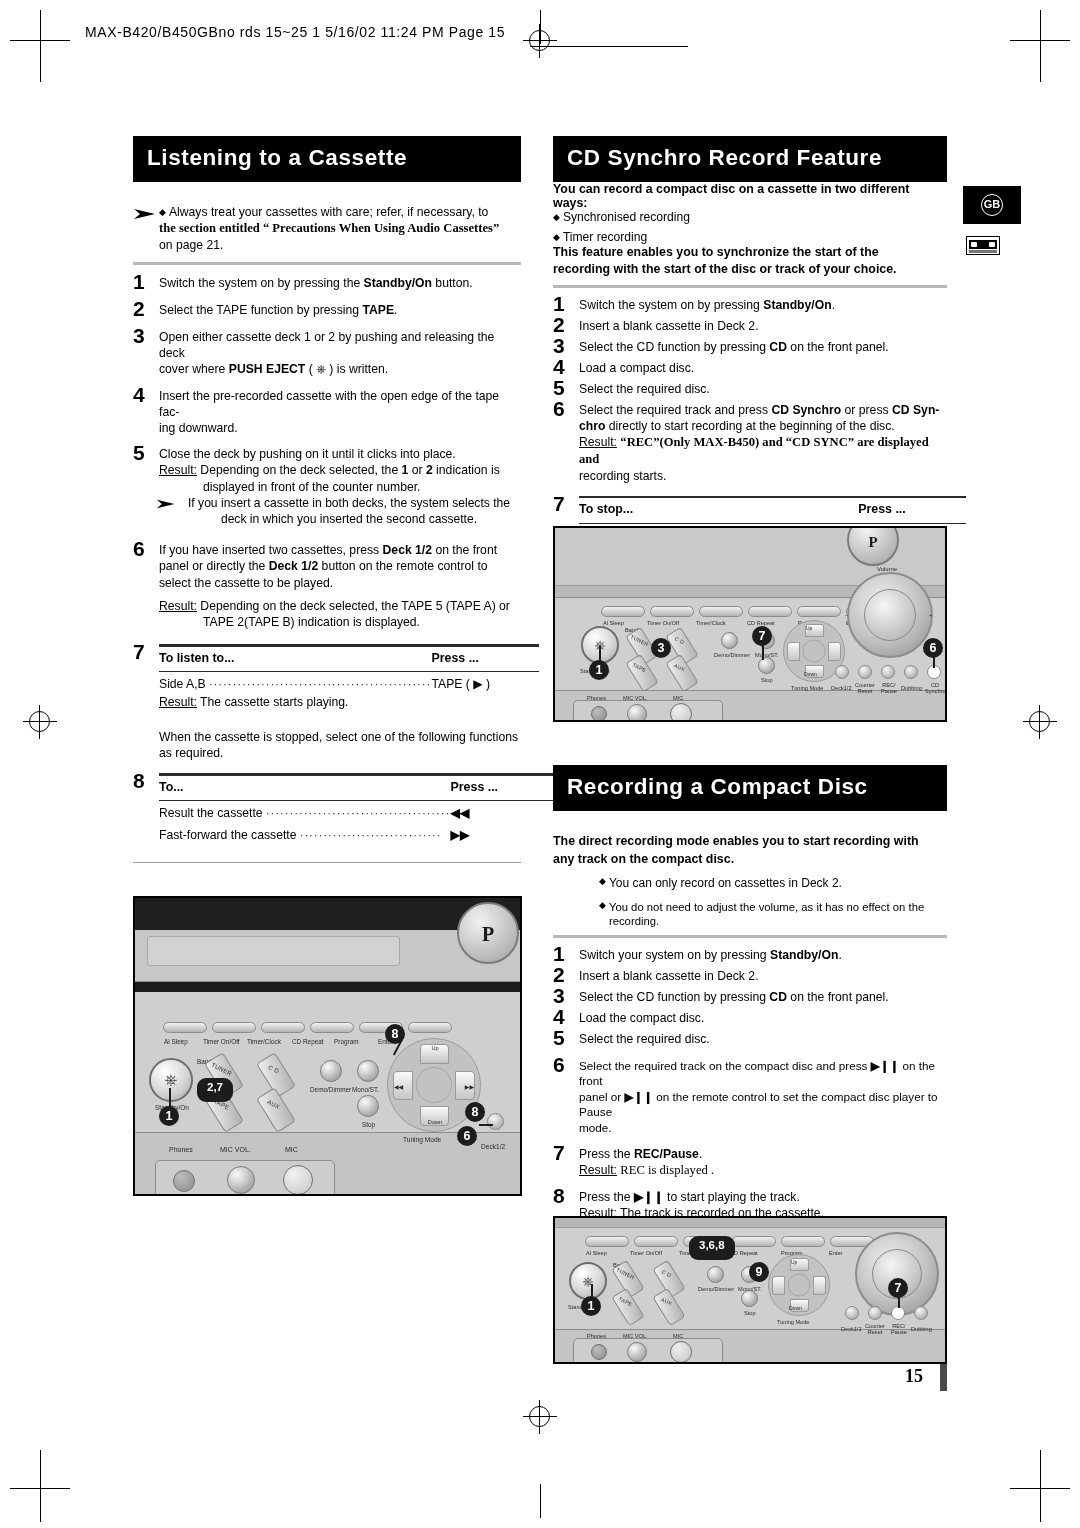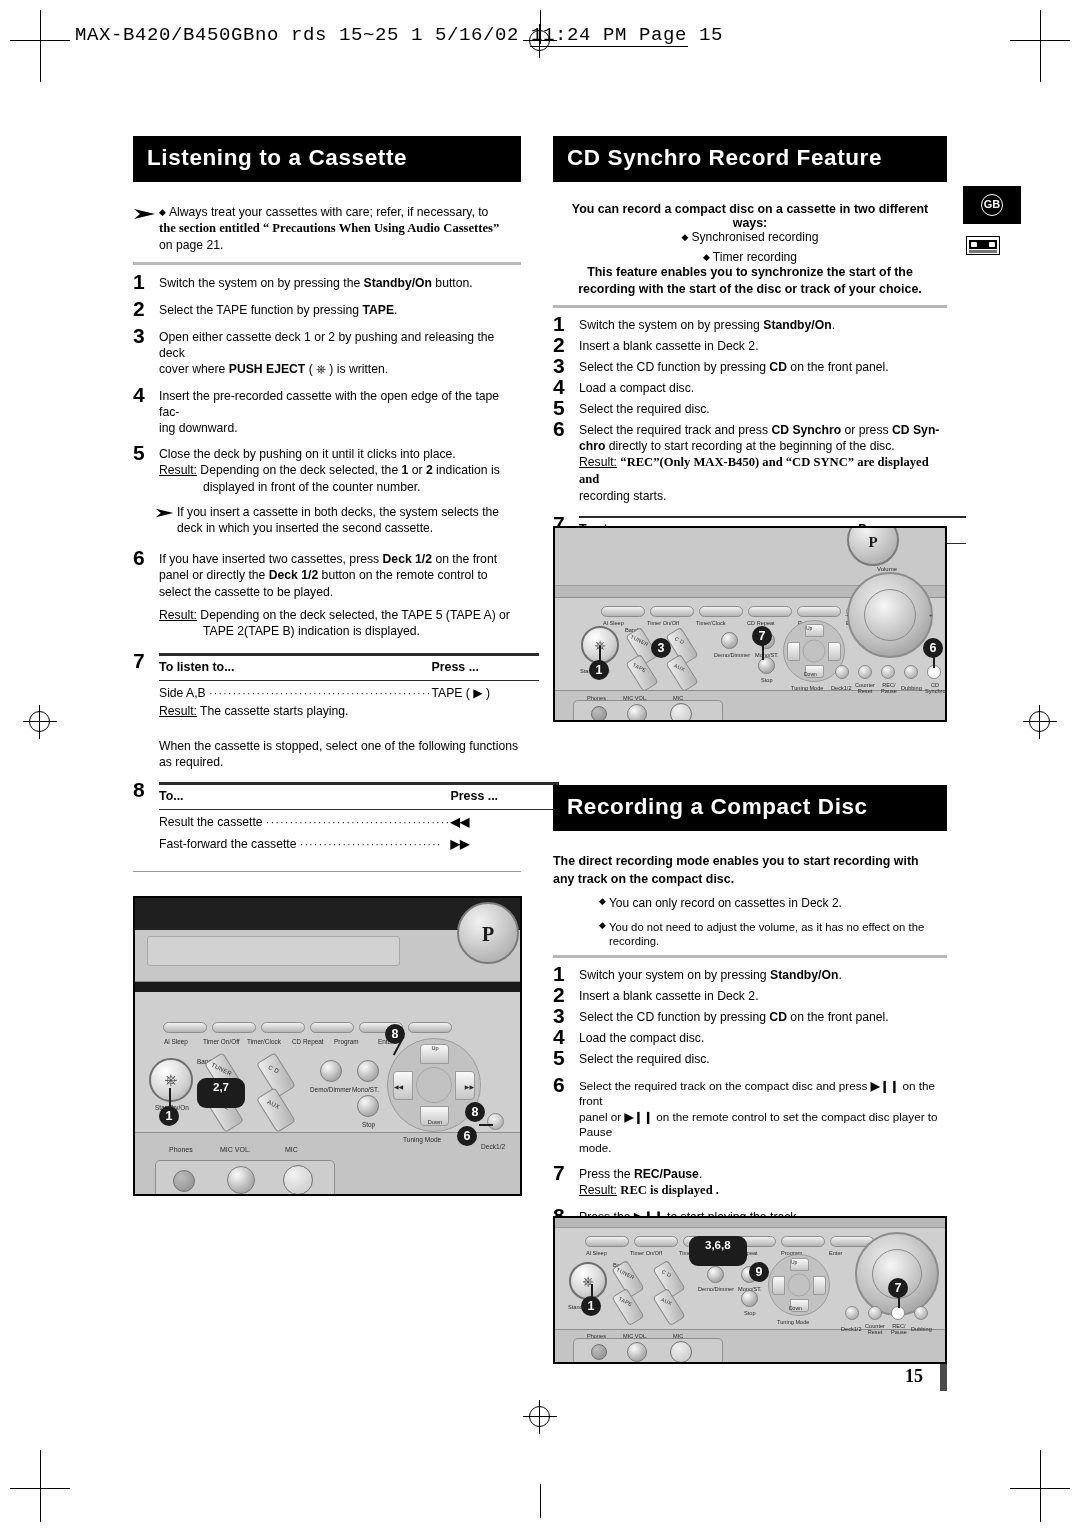--- a/index.html
+++ b/index.html
@@ -18,23 +18,23 @@
   .crop-h { position:absolute; height:1px; background:#000; }
   .reg { position:absolute; width:34px; height:34px; }
   .reg:before, .reg:after { content:""; position:absolute; background:#000; }
   .reg:before { left:0; top:16px; width:34px; height:1px; }
   .reg:after { top:0; left:16px; height:34px; width:1px; }
   .reg i { position:absolute; left:6px; top:6px; width:21px; height:21px;
            border:1px solid #000; border-radius:50%; }
 
   
   .pagehead {
-    position:absolute; left:75px; top:24px;
-    font-family:Liberation Mono, monospace;
-    font-size:19px; letter-spacing:0.6px; white-space:nowrap;
+    position:absolute; left:85px; top:24px;
+    font-family:Liberation Sans, sans-serif;
+    font-size:14px; letter-spacing:0.6px; white-space:nowrap;
   }
   .headline { position:absolute; left:530px; top:46px; width:158px; height:1px; background:#000; }
 
   
   .col-left  { position:absolute; left:133px; top:136px; width:388px; }
   .col-right { position:absolute; left:553px; top:136px; width:394px; }
 
   
   .banner {
     background:#000; color:#fff;
@@ -59,21 +59,21 @@
   .step-n {
     flex:0 0 26px; font-size:21px; font-weight:bold; line-height:0.95;
     font-family:"Liberation Sans", sans-serif;
   }
   .step-b { flex:1; font-size:12.2px; line-height:1.33; padding-top:3px; }
   .step.tight { margin-top:1px; }
   .res { display:block; }
   .res u { text-decoration:underline; }
   .res-ind { display:block; padding-left:44px; }
 
-  .subnote { display:flex; margin-top:9px; padding-left:22px; }
+  .subnote { display:flex; padding-left:22px;text-align:center; }
   .subnote .arrow-ic { flex:0 0 22px; }
   .subnote div { flex:1; font-size:12.1px; line-height:1.33; }
 
   
   .tbl { margin-top:2px; }
   .tbl .hr-top { height:2.4px; background:#2b2b2b; }
   .tbl .hr-mid { height:1.3px; background:#2b2b2b; margin-top:3px; }
   .tbl-head { display:flex; font-size:12.4px; font-weight:bold; padding:3px 0 2px; }
   .tbl-head .c1 { flex:1; }
   .tbl-head .c2 { width:108px; }
@@ -161,21 +161,21 @@
               background:radial-gradient(circle at 36% 30%,#f7f7f7,#bdbdbd 62%,#949494);
               border:1px solid #8a8a8a; }
 
   .jack { position:absolute; border-radius:50%;
           background:radial-gradient(circle at 35% 30%,#bdbdbd,#8b8b8b);
           border:1px solid #717171; }
 
   .callout { position:absolute; width:20px; height:20px; border-radius:50%;
              background:#1c1c1c; color:#fff; font-size:12.5px; font-weight:bold;
              text-align:center; line-height:20px; z-index:6; }
-  .callout.wide { width:auto; height:30px; padding:0 16px; border-radius:9px;
+  .callout.wide { width:auto; height:24px; padding:0 10px; border-radius:9px;
                   line-height:18px; font-size:11.5px; }
   .clead { position:absolute; background:#1c1c1c; z-index:5; }
 
   .micpanel { position:absolute; background:#cdcdcd; border:1.5px solid #8d8d8d;
               border-radius:5px 5px 0 0; }
 </style>
 </head>
 <body>
 
 <div class="crop-v" style="left:40px; top:10px; height:72px;"></div>
@@ -338,21 +338,21 @@
     </div>
   </div>
 
   <div class="rule-thin" style="margin-top:18px;"></div>
 </div>
 
 <div class="col-right">
 
   <div class="banner">CD Synchro Record Feature</div>
 
-  <div style="margin-top:20px;text-align:center;">
+  <div style="">
     <div class="b" style="font-size:12.4px;">You can record a compact disc on a cassette in two different ways:</div>
     <div style="font-size:12.1px;">
       <span class="dia">◆</span><span>Synchronised recording</span></div>
     <div style="font-size:12.1px; margin-top:6px;">
       <span class="dia">◆</span><span>Timer recording</span></div>
     <div class="b" style="font-size:12.4px; line-height:1.4;">This feature enables you to synchronize the start of the<br>recording with the start of the disc or track of your choice.</div>
   </div>
 
   <div class="rule-thick" style="margin-top:7px;"></div>
 
@@ -444,21 +444,21 @@
     <div class="step-b">Select the required disc.</div>
   </div>
   <div class="step">
     <div class="step-n">6</div>
     <div class="step-b" style="font-size:11.7px;">Select the required track on the compact disc and press <span class="b">▶❙❙</span> on the front<br>panel or <span class="b">▶❙❙</span> on the remote control to set the compact disc player to Pause<br>mode.</div>
   </div>
   <div class="step">
     <div class="step-n">7</div>
     <div class="step-b">Press the <span class="b">REC/Pause</span>.<br>
       <u>Result:</u>
-      <span class="serif-b" style="font-weight:bold;text-align:right;">REC is displayed .</span></div>
+      <span class="serif-b" style="font-weight:normal;text-align:right;">REC is displayed .</span></div>
   </div>
   <div class="step">
     <div class="step-n">8</div>
     <div class="step-b">Press the <span class="b">▶❙❙</span> to start playing the track.<br>
       <u>Result:</u>
       <span>The track is recorded on the cassette.</span></div>
   </div>
   <div class="step">
     <div class="step-n">9</div>
     <div class="step-b">When you have finished recording, press TAPE <span class="b">■</span> &nbsp;on the remote<br>control or <span class="b">■</span> on the front panel to stop recording.</div>

